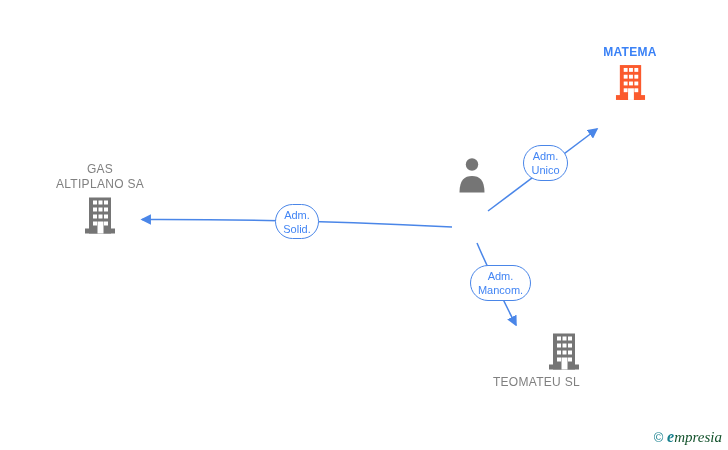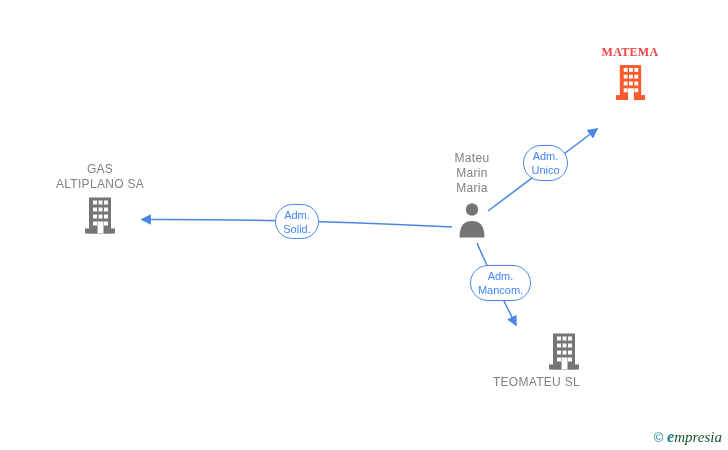--- a/index.html
+++ b/index.html
@@ -20,21 +20,21 @@
     position: absolute;
     width: 104px;
     text-align: center;
   }
   .node-label {
     font-size: 12px;
     line-height: 15px;
     color: #808080;
     letter-spacing: 0.3px;
   }
-  .node-label.bold { font-weight: bold; color: #ef4444; font-family: Liberation Serif, serif; }
+  .node-label.bold { font-weight: bold; color: #3b82f6; }
   .icon-wrap { margin-top: 5px; line-height: 0; }
   .company-icon-gray  { fill: #757575; }
   .company-icon-orange{ fill: #fb5a2d; }
   .person-icon-fill   { fill: #757575; }
   .edge-label {
     position: absolute;
     box-sizing: border-box;
     background: #ffffff;
     border: 1.5px solid #4a86e8;
     border-radius: 18px;
@@ -121,25 +121,20 @@
             <rect x="20" y="17" width="4" height="4"></rect>
           <rect x="9" y="24" width="4" height="4"></rect>
             <rect x="20" y="24" width="4" height="4"></rect>
           <rect x="13.5" y="24" width="6" height="12"></rect>
         </g>
       </svg>
     </div>
   </div>
 
   <div class="node" style="left:420px; top:151px;">
-    <div class="node-label">
-      <div>Mateu</div>
-      <div>Marin</div>
-      <div>Maria</div>
-    </div>
     <div class="icon-wrap">
       <svg width="28" height="37" viewBox="0 0 28 36" class="person-icon-fill">
         <circle cx="14" cy="8" r="6.2"></circle>
         <path d="M1.5,36 C1.5,23.5 6.5,19.5 14,19.5 C21.5,19.5 26.5,23.5 26.5,36 Z"></path>
       </svg>
     </div>
   </div>
 
   <div class="node" style="left:476px; top:333px;text-align:right;">
     <div class="icon-wrap" style="margin-top:0;">

